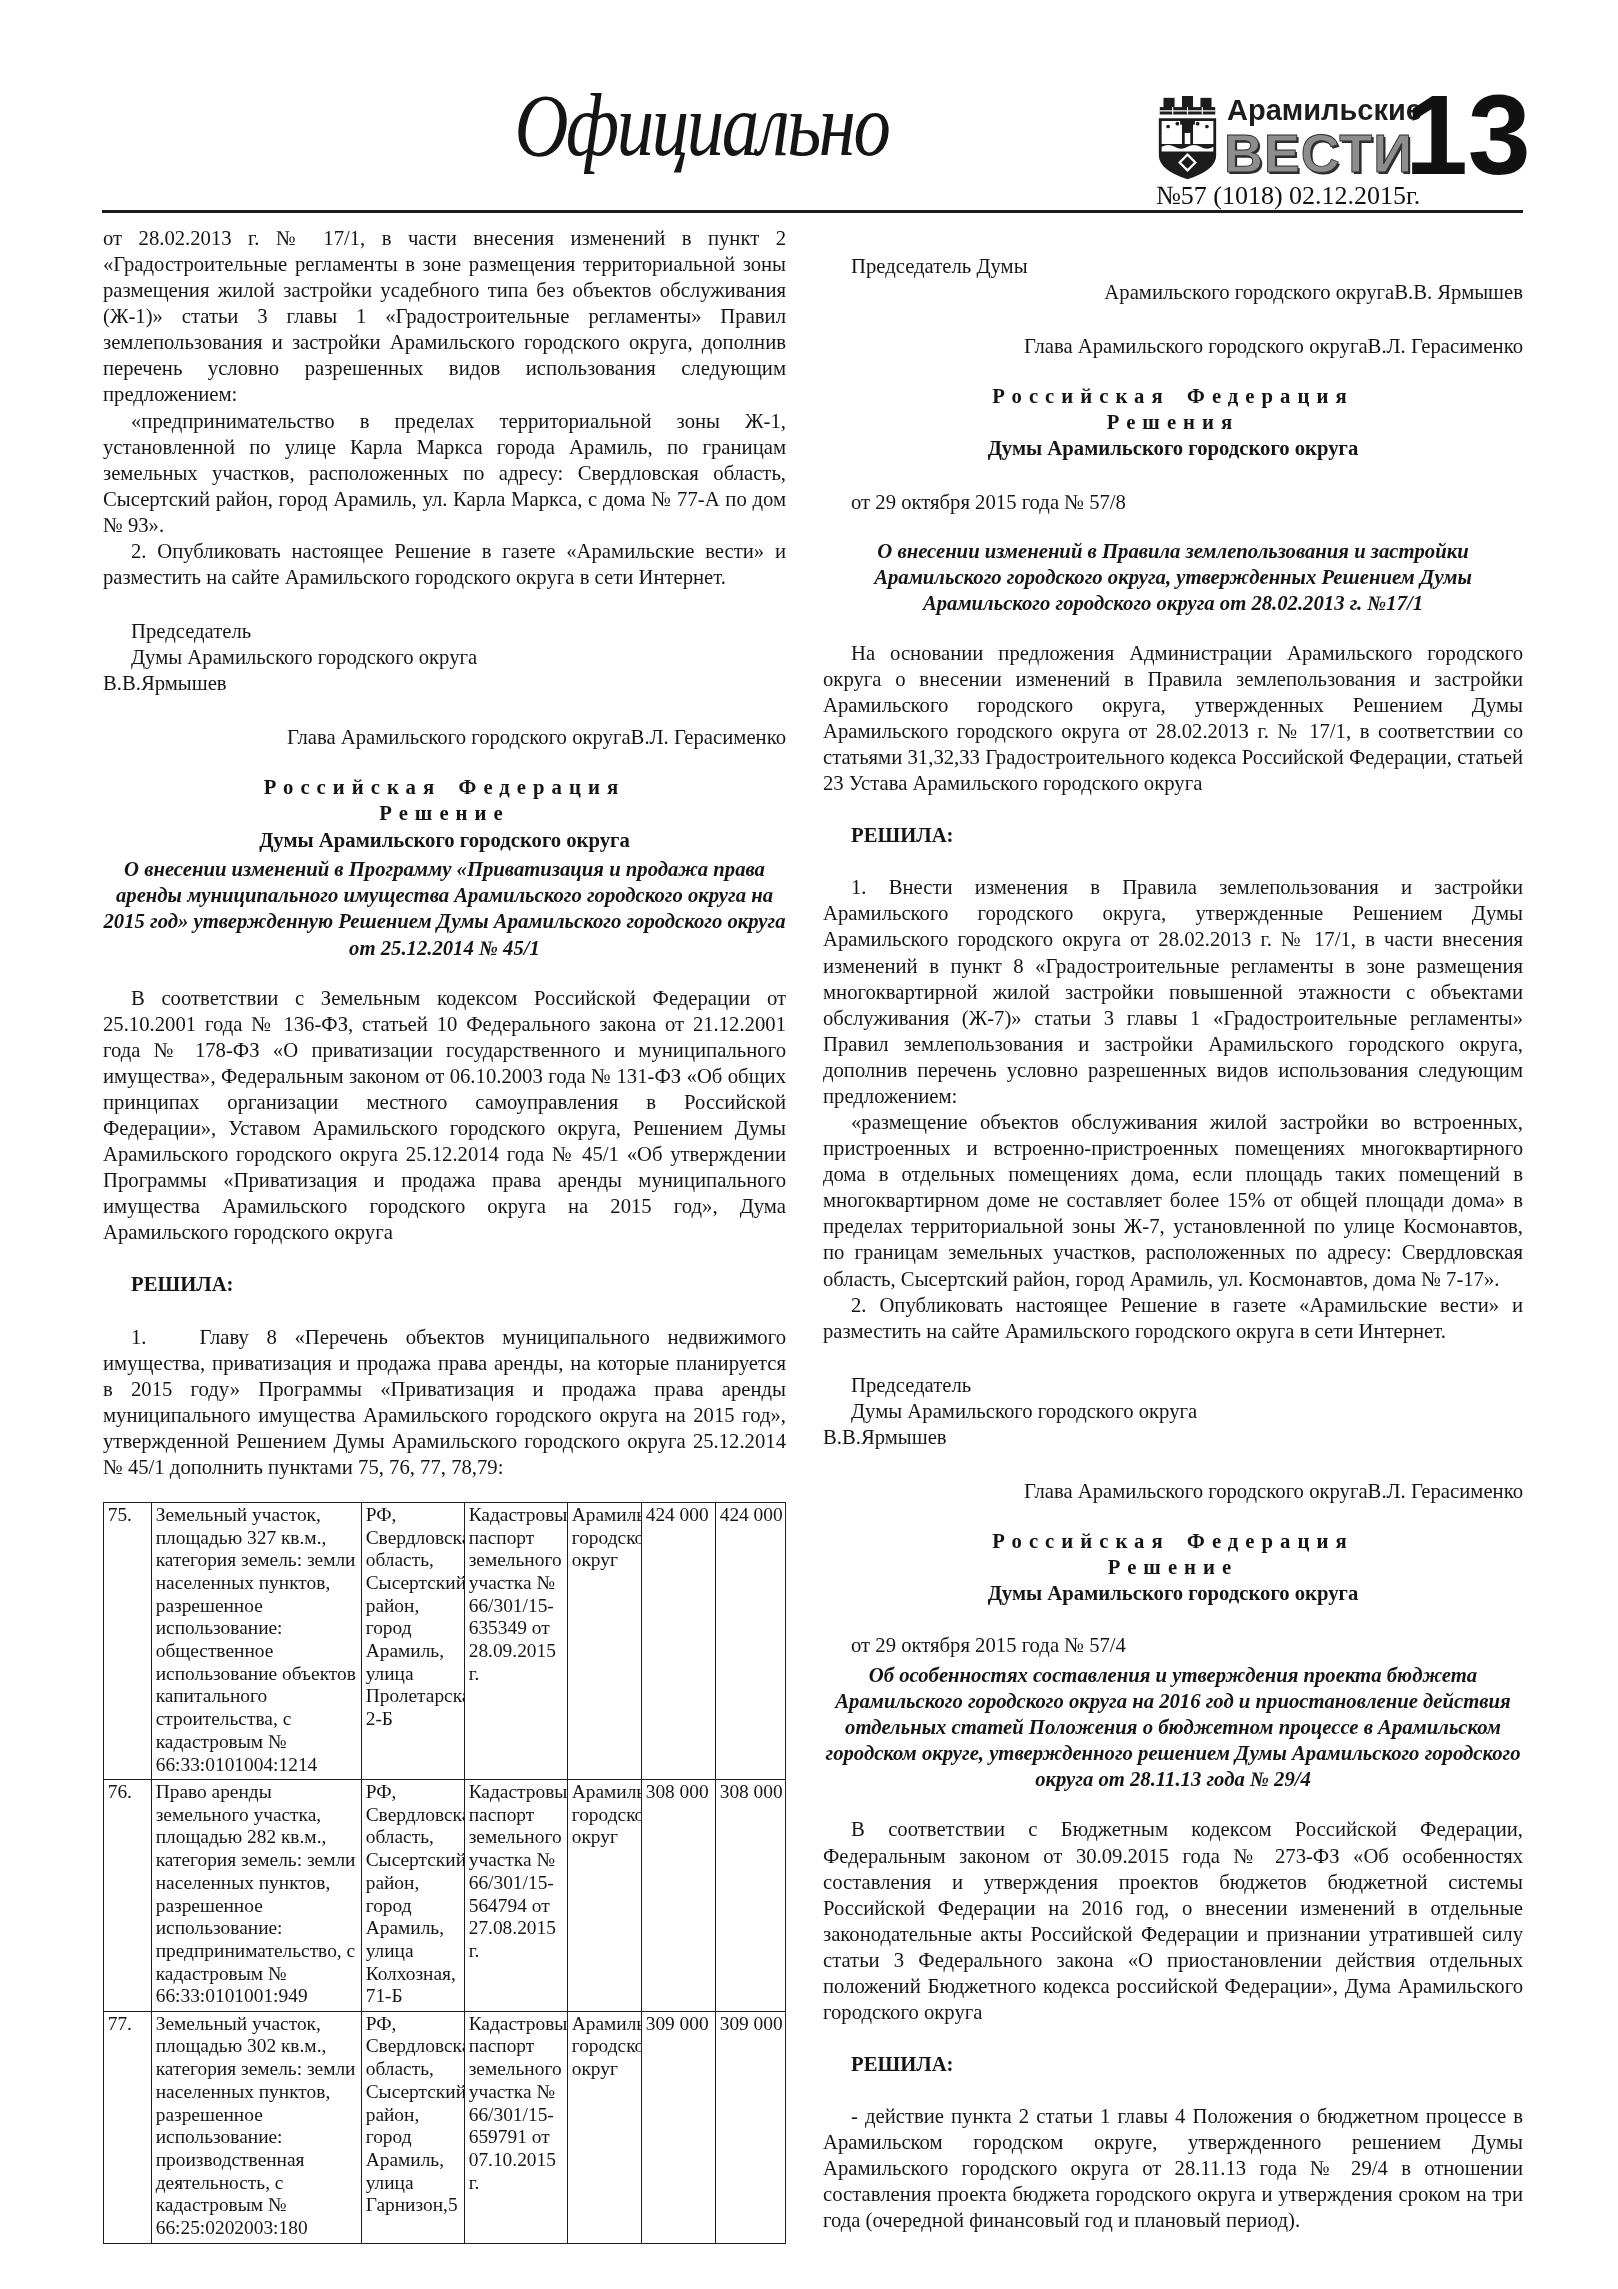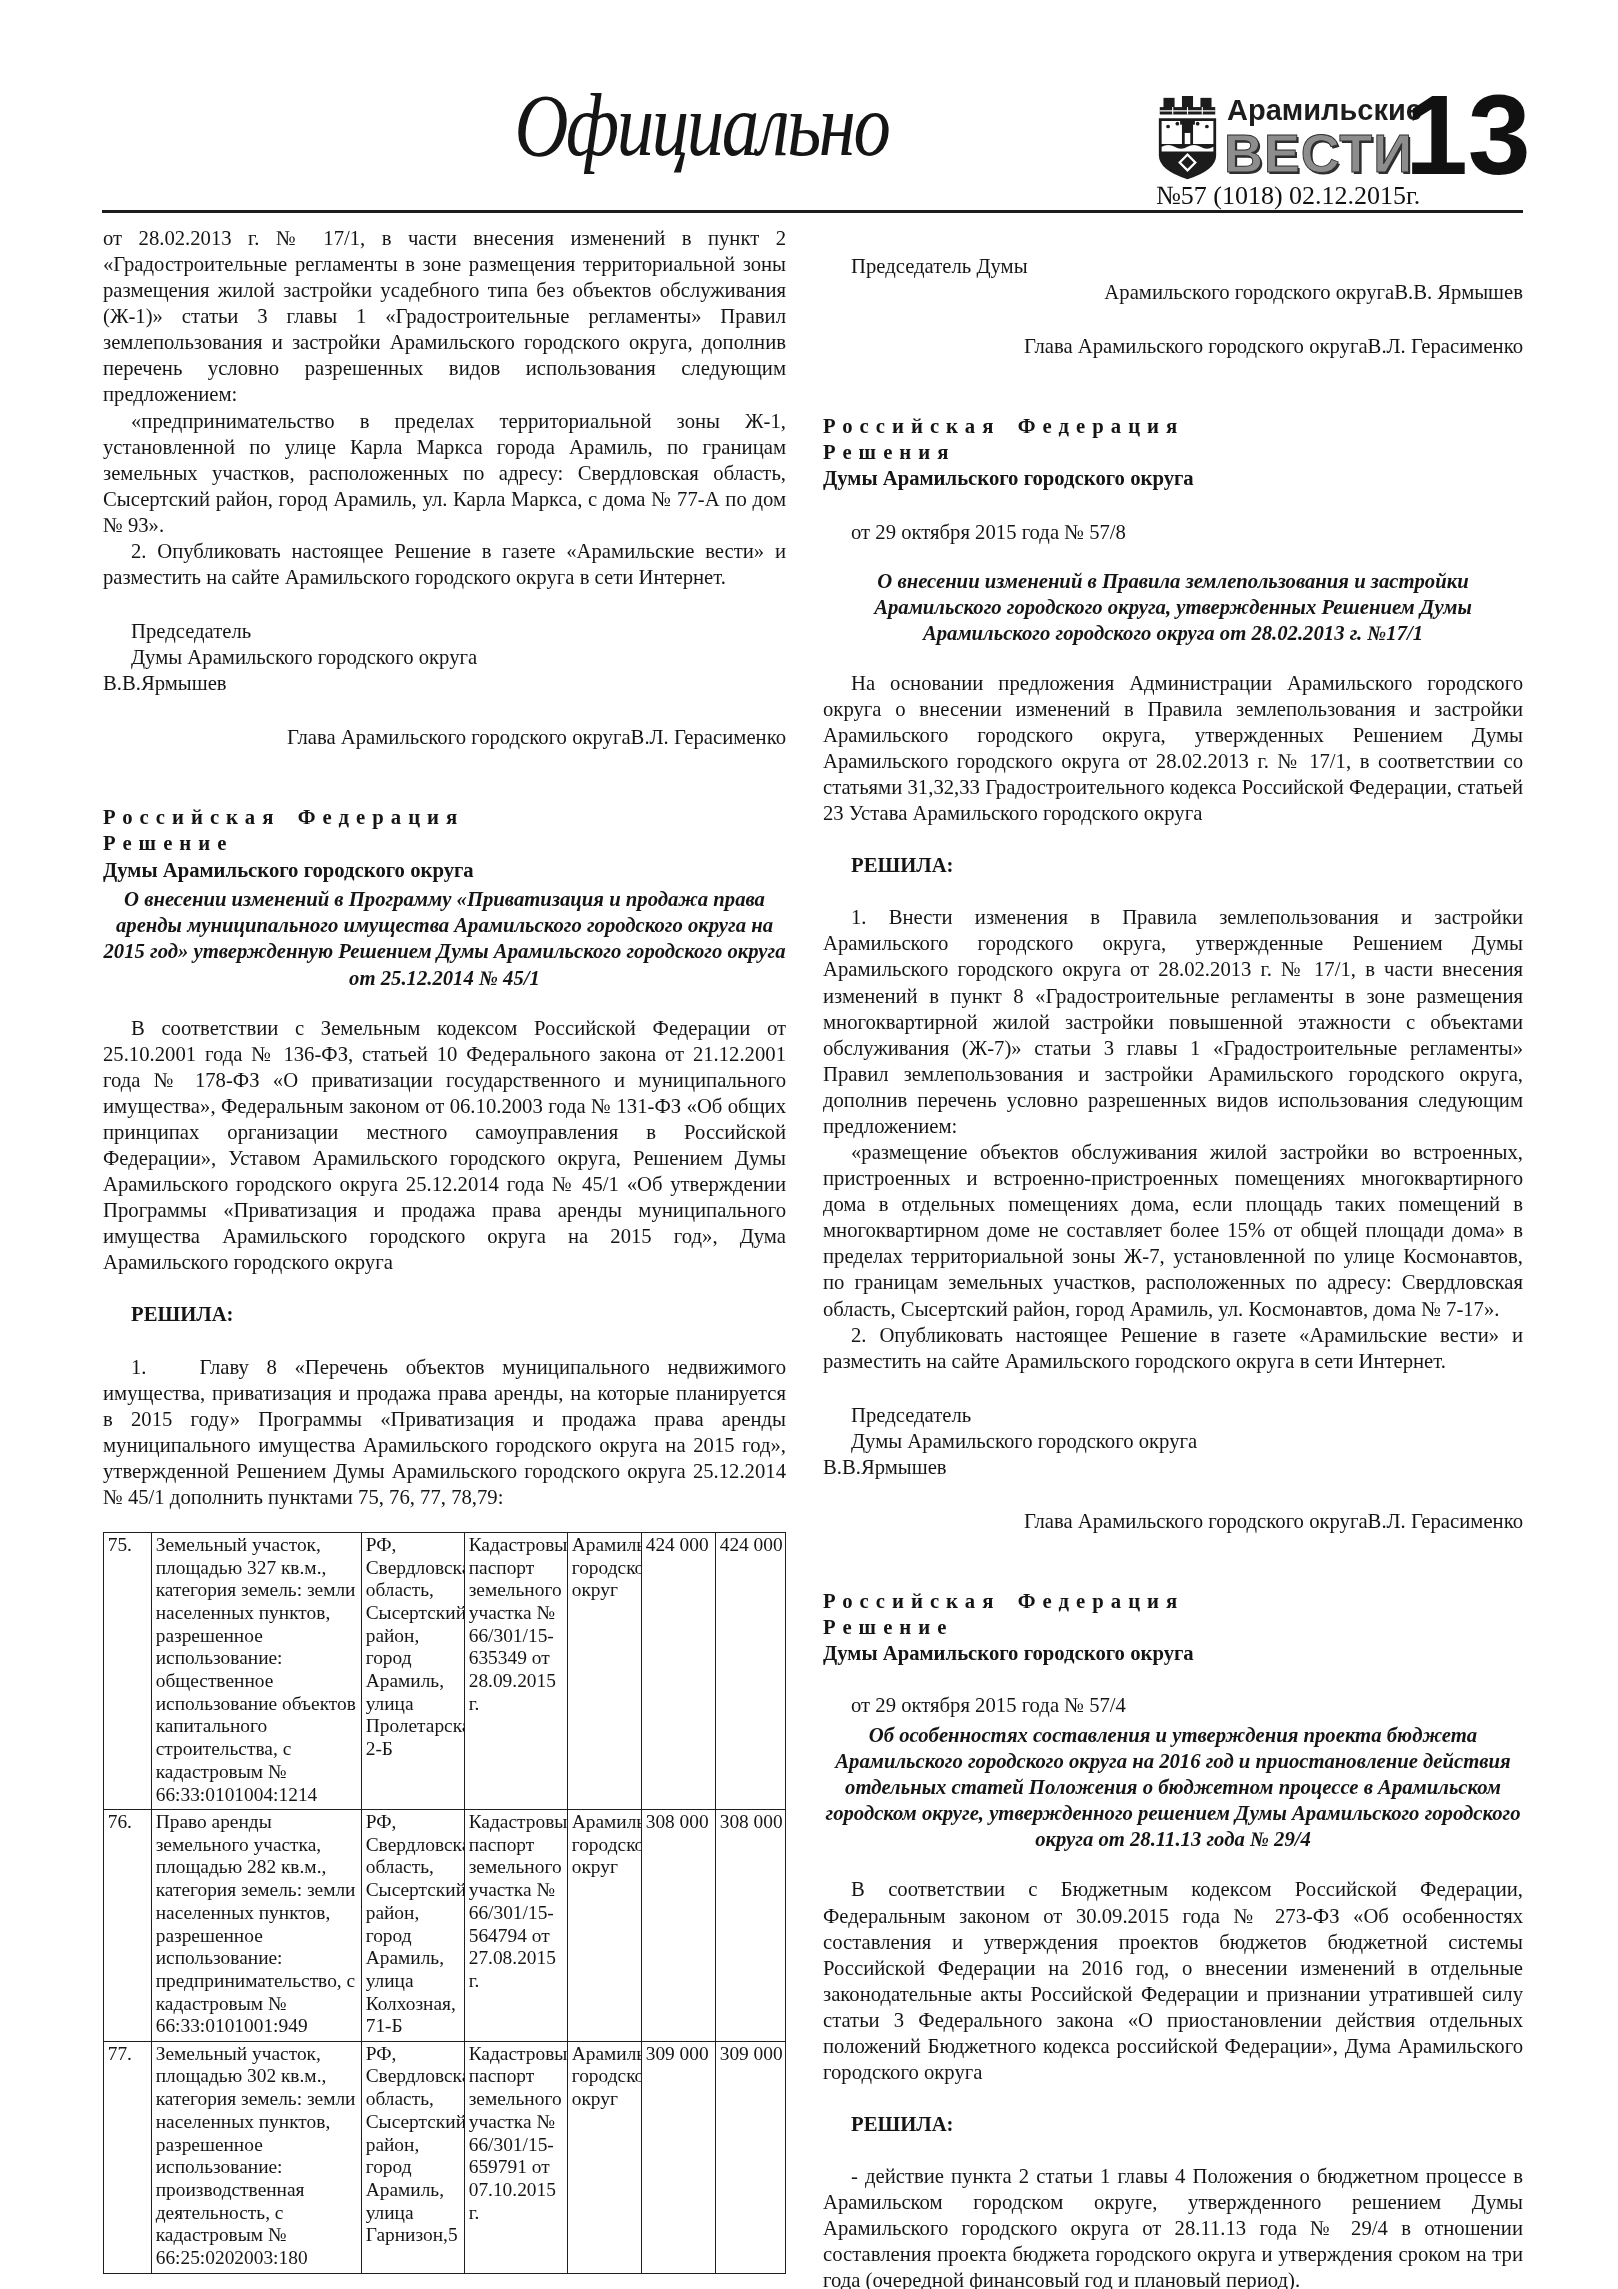--- a/index.html
+++ b/index.html
@@ -43,21 +43,21 @@
   .col-left{width:683px;flex:0 0 683px;}
   .col-right{width:700px;flex:0 0 700px;}
 
   .p{margin:0;text-indent:28px;}
   .pn{margin:0;text-indent:0;}
   .sig-block{margin-top:28px;}
   .sig{text-indent:28px;}
   .sig-name{text-indent:0;}
   .sigrow{display:flex;justify-content:flex-end;margin-top:28px;font-family:Liberation Serif, serif;}
   .sigrow .lbl{text-indent:28px;}
-  .h-group{margin-top:54px;text-align:left;}
+  .h-group{margin-top:24px;text-align:center;}
   .h-spaced{font-weight:bold;letter-spacing:.34em;word-spacing:.25em;}
   .h-bold{font-weight:bold;}
   .date-line{margin-top:28px;margin-bottom:22px;text-indent:28px;text-align:left;}
   .date-tight{margin-top:26px;margin-bottom:0;}
   .title-italic{
     margin:3.7px 0 24px 0;text-align:center;font-weight:bold;font-style:italic;text-indent:0;
   }
   .reshila{font-weight:bold;margin:26px 0;text-indent:28px;text-align:left;}
 
   

